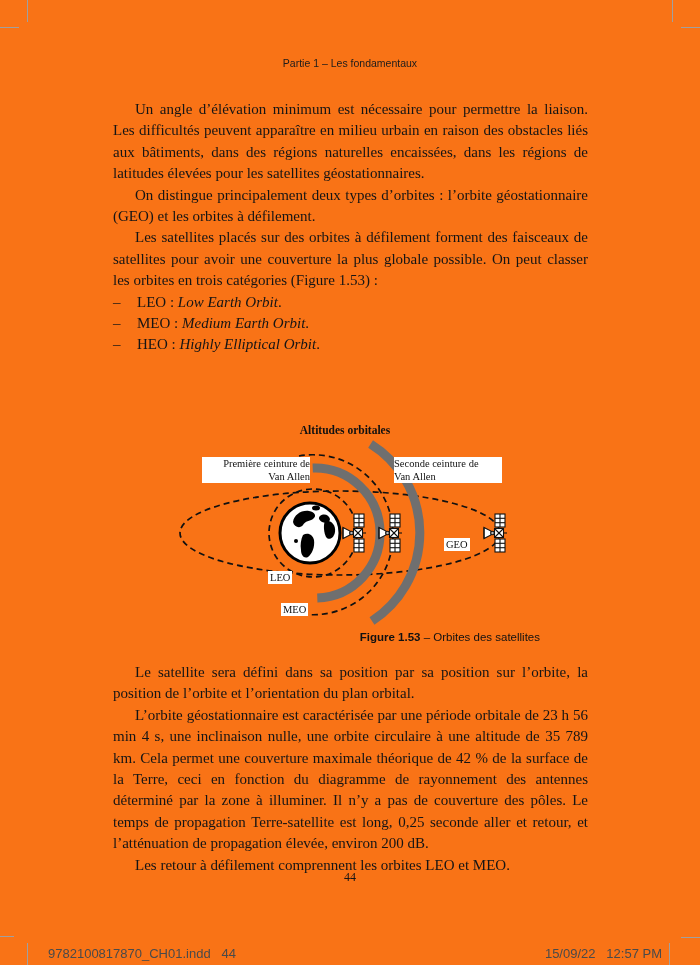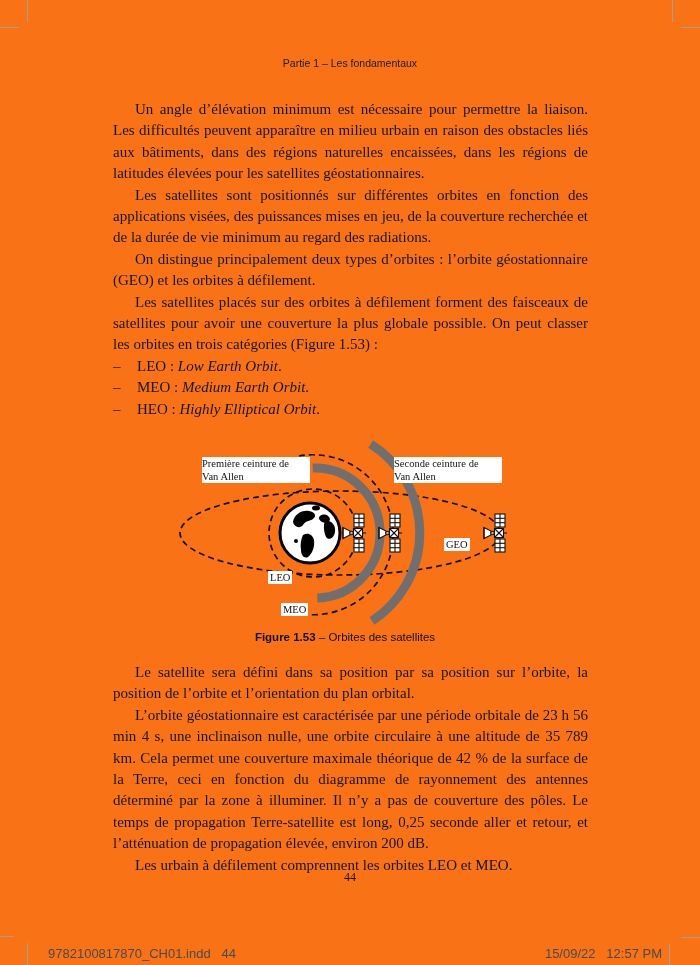--- a/index.html
+++ b/index.html
@@ -20,26 +20,26 @@
   .list-item .dash{position:absolute;left:0;top:0;}
   .orbit-name{font-style:italic;}
 
   
   .figure{position:absolute;left:150px;top:423px;width:390px;height:232px;}
   .fig-title{position:absolute;top:1px;left:0;width:390px;text-align:center;
              font-weight:bold;font-size:11.5px;color:#111;}
   .fig-label{position:absolute;font-size:10.5px;line-height:13px;color:#111;
              background:#fff;}
   .fig-label span{display:block;}
-  #lbl-first{left:52px;top:34px;width:108px;text-align:left;}
+  #lbl-first{left:52px;top:34px;width:108px;text-align:right;}
   #lbl-second{left:244px;top:34px;width:108px;text-align:left;}
   #lbl-leo{left:118px;top:148px;padding:0 2px;}
   #lbl-meo{left:131px;top:180px;padding:0 2px;}
   #lbl-geo{left:294px;top:115px;padding:0 2px;}
-  .fig-caption{position:absolute;top:208px;left:0;width:390px;text-align:center;
+  .fig-caption{position:absolute;top:208px;left:0;width:390px;text-align:right;
                font-family:"Liberation Sans",sans-serif;font-size:11.5px;color:#111;}
   .fig-caption .cap-label{font-weight:bold;}
 
   
   .folio{position:absolute;top:870px;left:0;width:700px;text-align:center;font-size:12px;}
   .slug{position:absolute;font-family:"Liberation Sans",sans-serif;font-size:13px;
         color:#4a4a4a;white-space:pre;}
   #slug-left{left:48px;top:946px;}
   #slug-right{right:38px;top:946px;margin-left:45px;}
 
@@ -59,36 +59,36 @@
   <div class="crop crop-h" style="left:681px;top:27px;"></div>
   <div class="crop crop-h" style="left:0;top:936px;width:14px;"></div>
   <div class="crop crop-v" style="left:27px;top:943px;"></div>
   <div class="crop crop-h" style="left:681px;top:937px;"></div>
   <div class="crop crop-v" style="left:669px;top:943px;"></div>
 
   <div class="running-head">Partie 1 – Les fondamentaux</div>
 
   <div class="textblock" id="sec1">
     <p>Un angle d’élévation minimum est nécessaire pour permettre la liaison. Les difficultés peuvent apparaître en milieu urbain en raison des obstacles liés aux bâtiments, dans des régions naturelles encaissées, dans les régions de latitudes élevées pour les satellites géostationnaires.</p>
-    <p>Les satellites sont positionnés sur différentes orbites en fonction des applications visées, des puissances mises en jeu, de la couverture recherchée et de la durée de vie minimum au regard des radiations.</p>
     <p>On distingue principalement deux types d’orbites : l’orbite géostationnaire (GEO) et les orbites à défilement.</p>
     <p>Les satellites placés sur des orbites à défilement forment des faisceaux de satellites pour avoir une couverture la plus globale possible. On peut classer les orbites en trois catégories (Figure 1.53) :</p>
 
     <div class="list-item">
       <span class="dash">–</span><span>LEO</span><span> : </span><span class="orbit-name">Low Earth Orbit</span><span>.</span>
     </div>
     <div class="list-item">
       <span class="dash">–</span><span>MEO</span><span> : </span><span class="orbit-name">Medium Earth Orbit</span><span>.</span>
     </div>
     <div class="list-item">
       <span class="dash">–</span><span>HEO</span><span> : </span><span class="orbit-name">Highly Elliptical Orbit</span><span>.</span>
     </div>
   </div>
 
   <div class="figure">
+    <div class="fig-title">Altitudes orbitales</div>
 
     <svg width="390" height="205" viewBox="0 0 390 205" style="position:absolute;left:0;top:0;">
       <defs>
         <g id="sat" stroke="#111" fill="#fff" stroke-width="1.1">
           <path d="M-14,-5.5 L-7,-2 L-7,2 L-14,5.5 Z"></path>
           <line x1="-14" y1="-5.5" x2="-14" y2="5.5"></line>
           <circle cx="-5.5" cy="0" r="1.8" fill="#bbb"></circle>
           <rect x="-3.5" y="-4.5" width="9" height="9"></rect>
           <line x1="-3.5" y1="-4.5" x2="5.5" y2="4.5"></line>
           <line x1="-3.5" y1="4.5" x2="5.5" y2="-4.5"></line>
@@ -141,21 +141,21 @@
     <div class="fig-label" id="lbl-geo">GEO</div>
 
     <div class="fig-caption">
       <span class="cap-label">Figure 1.53</span><span> – Orbites des satellites</span>
     </div>
   </div>
 
   <div class="textblock" id="sec2">
     <p>Le satellite sera défini dans sa position par sa position sur l’orbite, la position de l’orbite et l’orientation du plan orbital.</p>
     <p>L’orbite géostationnaire est caractérisée par une période orbitale de 23 h 56 min 4 s, une inclinaison nulle, une orbite circulaire à une altitude de 35 789 km. Cela permet une couverture maximale théorique de 42 % de la surface de la Terre, ceci en fonction du diagramme de rayonnement des antennes déterminé par la zone à illuminer. Il n’y a pas de couverture des pôles. Le temps de propagation Terre-satellite est long, 0,25 seconde aller et retour, et l’atténuation de propagation élevée, environ 200 dB.</p>
-    <p>Les urbain à défilement comprennent les orbites LEO et MEO.</p>
+    <p>Les retour à défilement comprennent les orbites LEO et MEO.</p>
   </div>
 
   <div class="folio">44</div>
 
   <div class="slug" id="slug-left">9782100817870_CH01.indd   44</div>
   <div class="slug" id="slug-right">15/09/22   12:57 PM</div>
 
 </div>
 
 </body></html>

